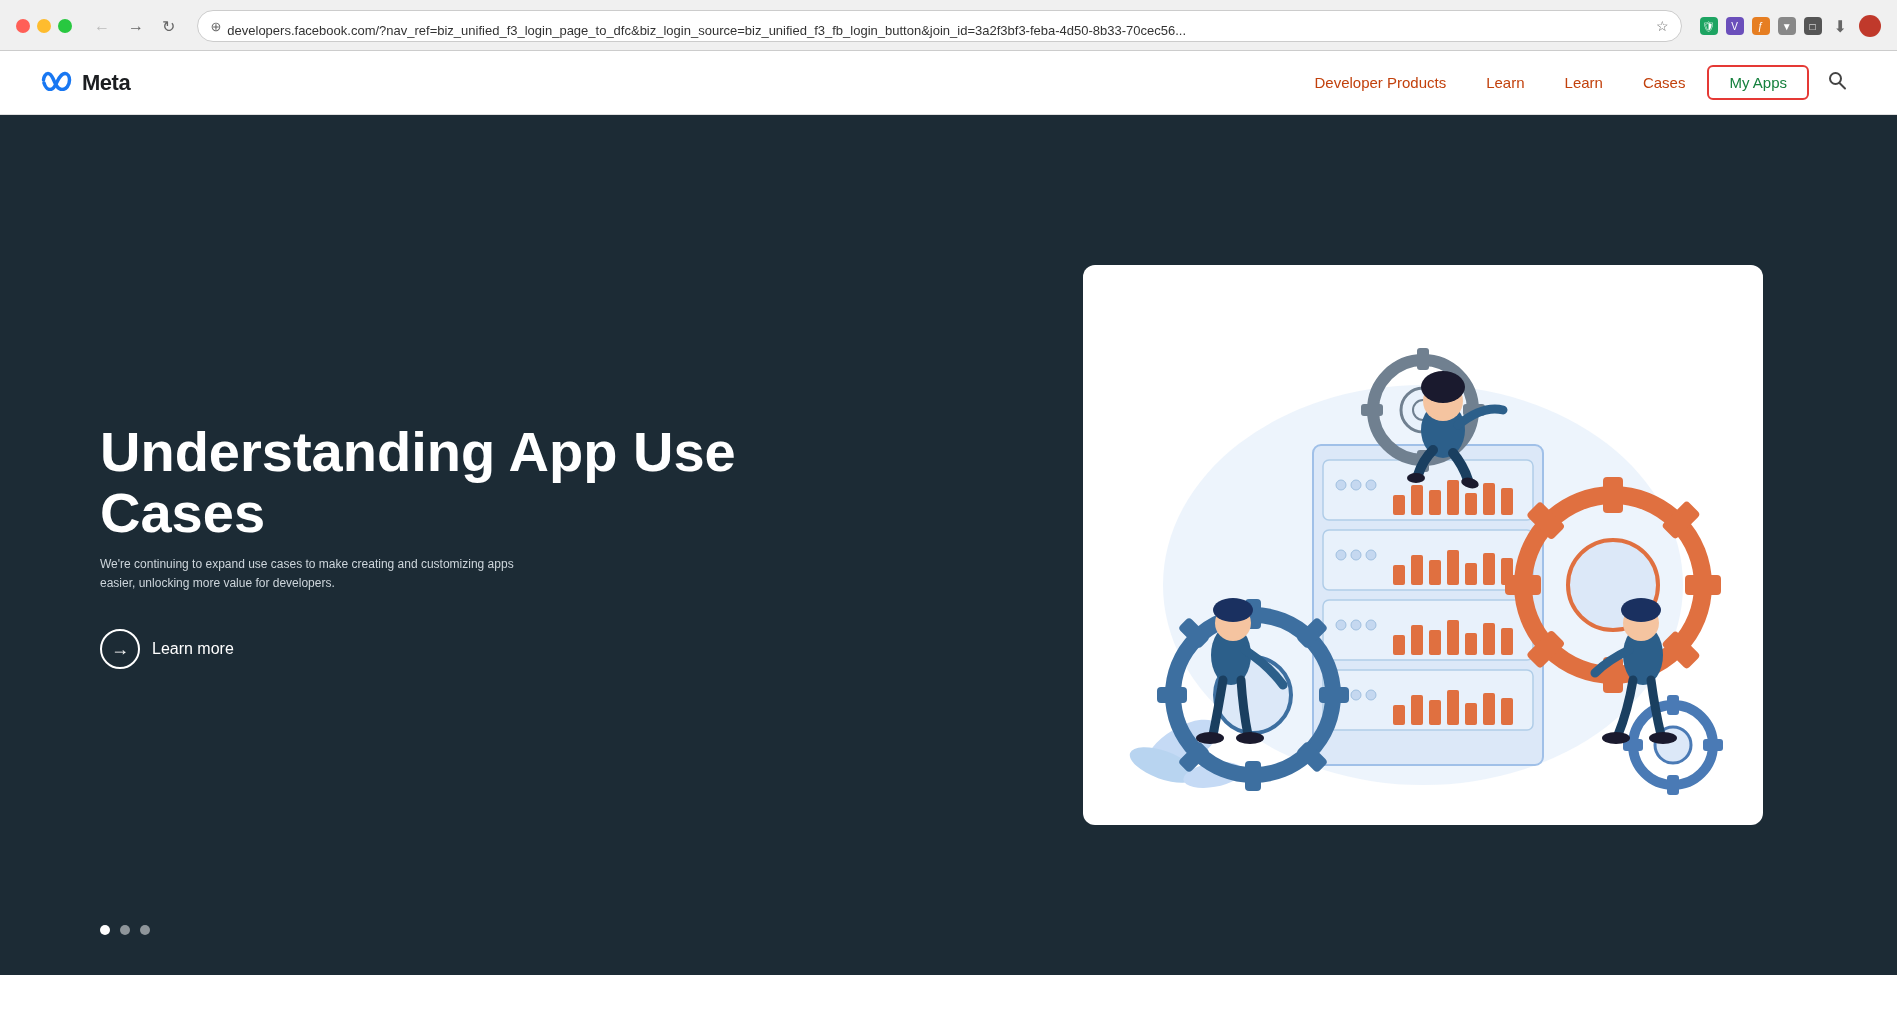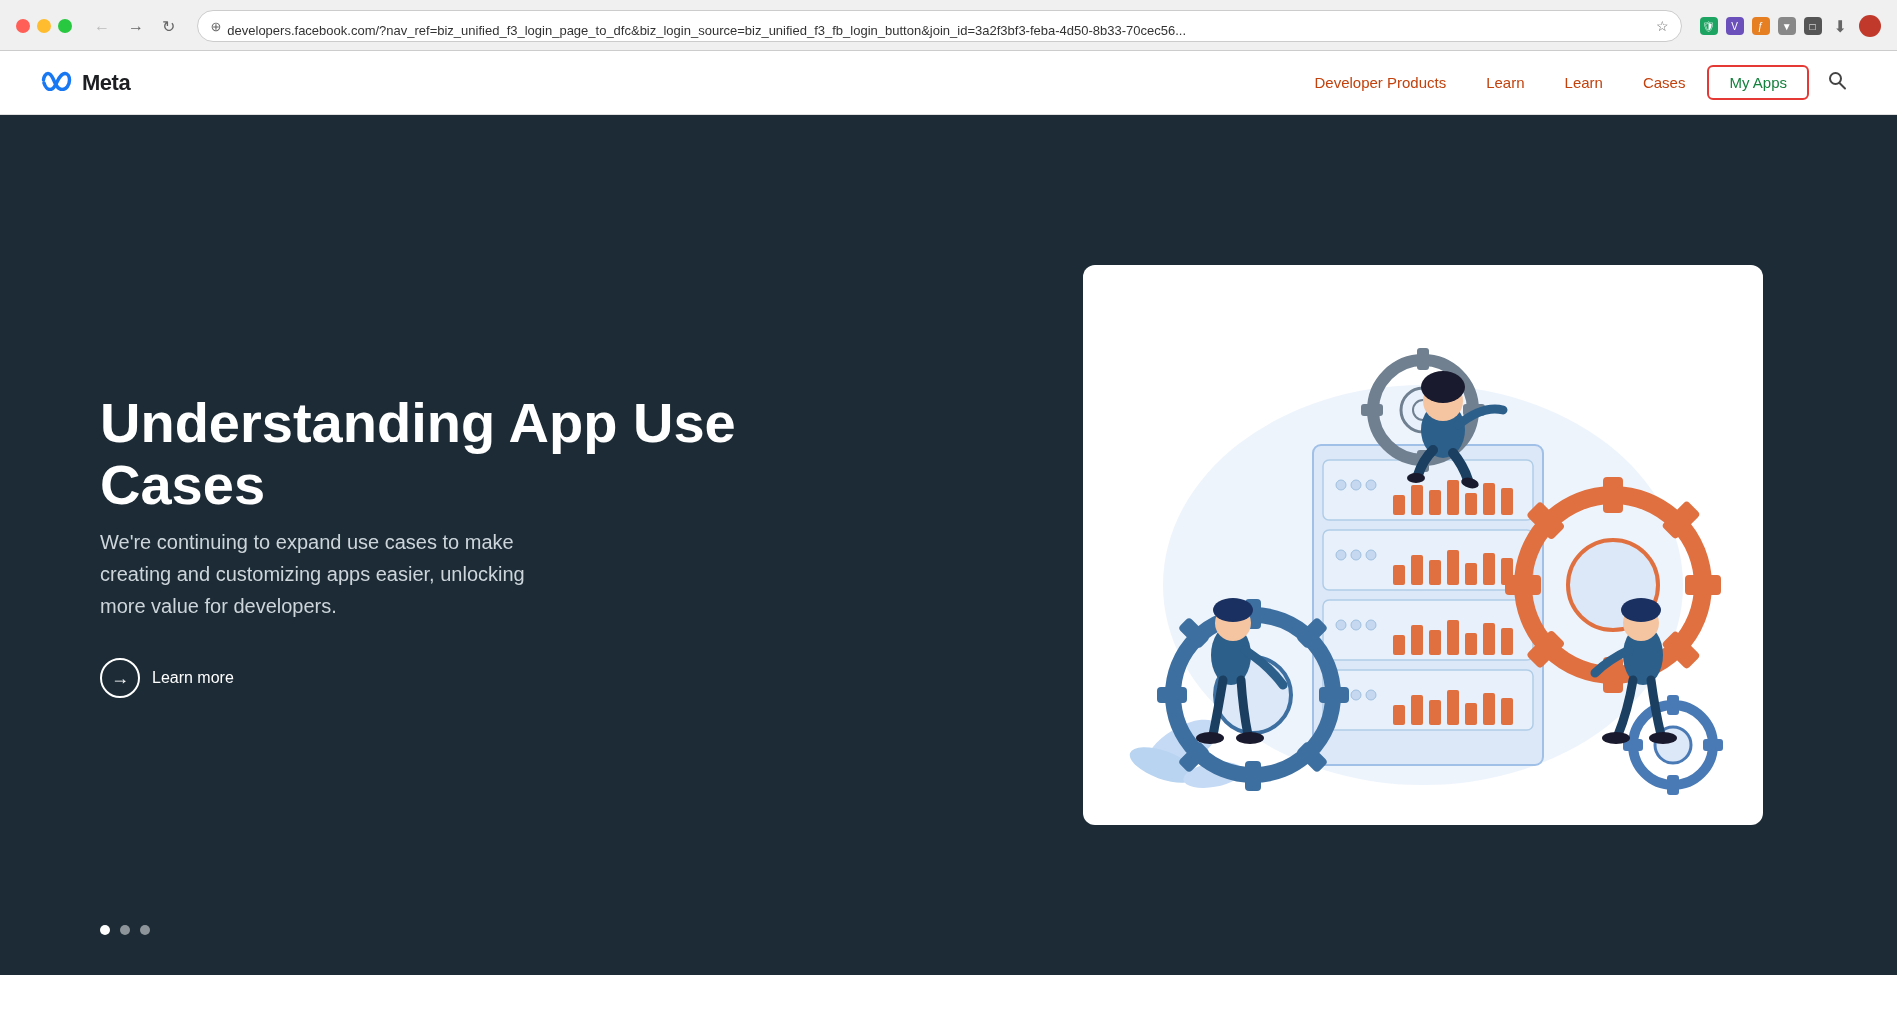--- a/index.html
+++ b/index.html
@@ -189,21 +189,21 @@
       z-index: 2;
     }
     .hero-title {
       font-size: 56px;
       font-weight: 700;
       line-height: 1.1;
       margin-bottom: 11px;
       color: #fff;
     }
     .hero-description {
-      font-size: 20px;
+      font-size: 12px;
       line-height: 1.6;
       color: #cdd5db;
       margin-bottom: 36px;
       max-width: 430px;
     }
     .learn-more-btn {
       display: flex;
       align-items: center;
       gap: 12px;
       cursor: pointer;

